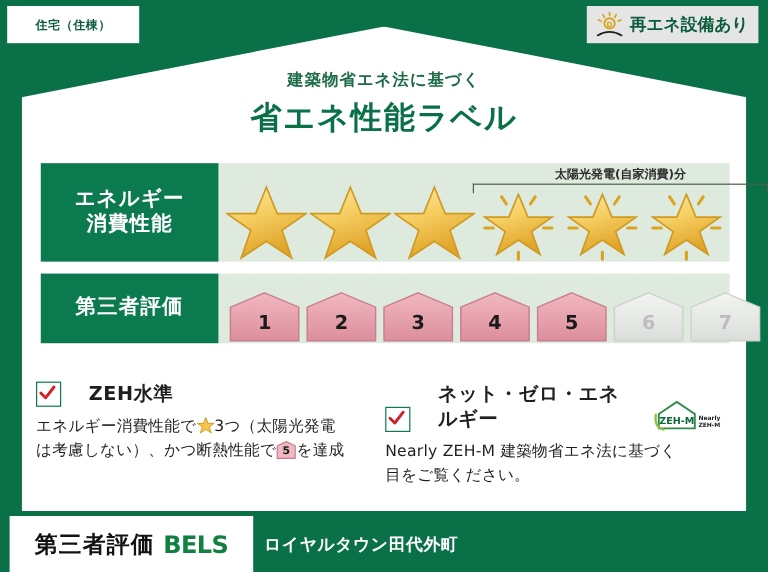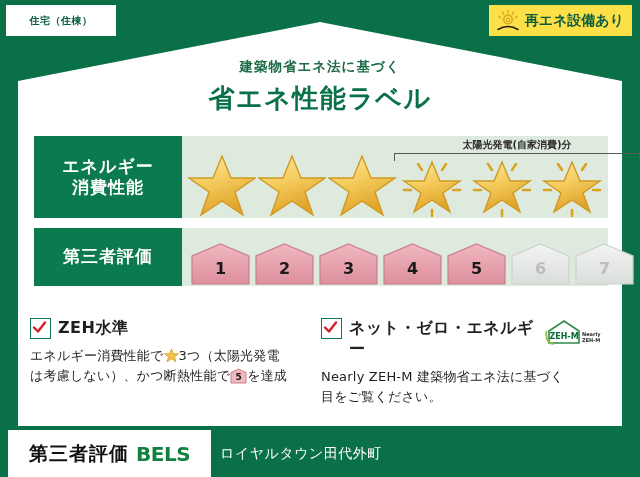--- a/index.html
+++ b/index.html
@@ -26,21 +26,21 @@
   }
   .corner-tag span{
     font-size:10px;font-weight:bold;color:#0a5c3c;
     letter-spacing:0.5px;
   }
 
   
   .renew-tag{
     position:absolute;right:8px;top:5px;
     height:31px;
-    background:#fde047;
+    background:#e5e5e5;
     display:flex;align-items:center;
     padding:0 8px 0 6px;
     z-index:6;
   }
   .renew-tag .sun-ico{
     width:26px;height:24px;margin-right:4px;flex:0 0 auto;
   }
   .renew-tag span{
     font-size:14px;font-weight:bold;color:#0a5c3c;
   }
@@ -145,21 +145,21 @@
   .house-cell.off .house-num{color:#bdbdbd;}
 
   
   .criteria{
     position:absolute;left:30px;top:318px;
     width:582px;
     display:flex;z-index:4;
   }
   .crit-col{width:291px;box-sizing:border-box;padding-right:10px;}
   .crit-head{
-    display:flex;align-items:flex-start;margin-bottom:7px;
+    display:flex;align-items:flex-end;margin-bottom:7px;gap:16px;
   }
   .chk{
     width:19px;height:19px;flex:0 0 19px;
     border:1.5px solid #0c7a4f;background:#fff;
     margin-right:7px;position:relative;
   }
   .chk svg{position:absolute;left:1px;top:1px;width:15px;height:15px;}
   .crit-title{
     font-size:16px;font-weight:bold;color:#1f1f1f;
     letter-spacing:0.5px;
@@ -188,21 +188,21 @@
     padding:0 21px;
   }
   .bels-jp{
     font-size:19px;font-weight:bold;color:#111;letter-spacing:1px;
   }
   .bels-en{
     font-size:20px;font-weight:bold;color:#118040;
     letter-spacing:-0.5px;margin-left:7px;
   }
   .prop-name{
-    margin-left:9px;color:#ffffff;font-size:14px;font-weight:normal;
+    margin-left:9px;color:#ffffff;font-size:14px;font-weight:bold;
     letter-spacing:0.5px;
   }
   .footer-right{
     margin-left:auto;margin-right:14px;text-align:center;color:#fff;
   }
   .eval-date{font-size:13px;font-weight:bold;letter-spacing:0.3px;}
   .eval-id{font-size:9.5px;letter-spacing:0.2px;margin-top:2px;}
 </style>
 </head>
 <body>

